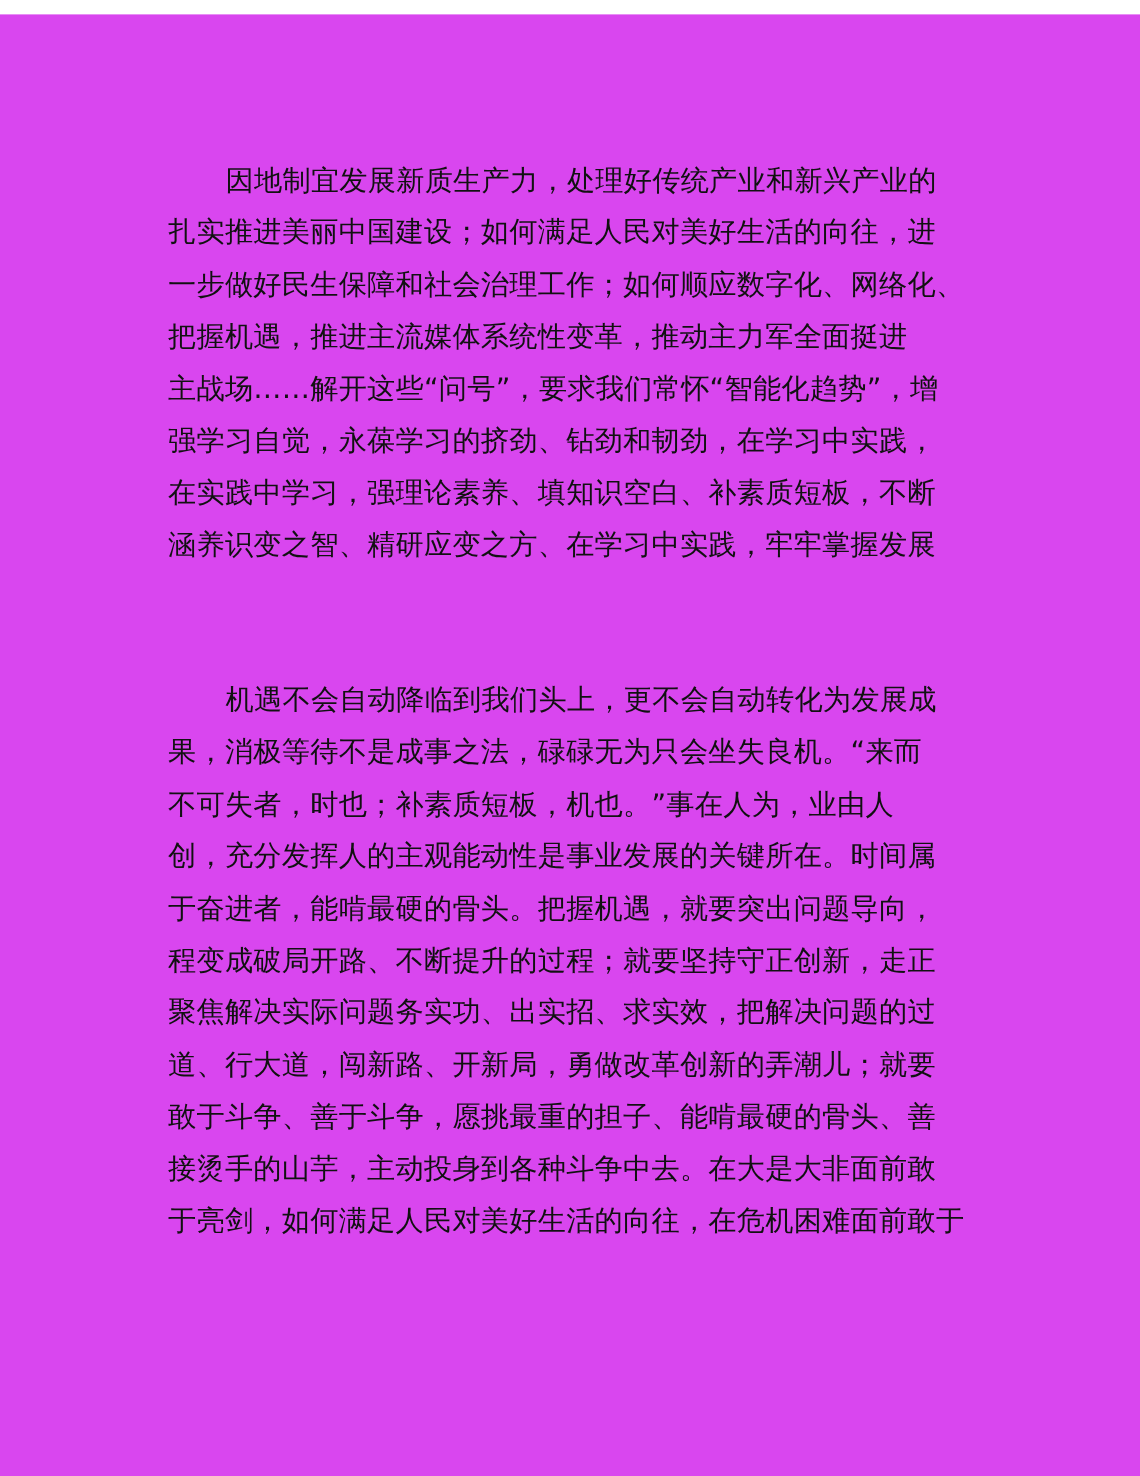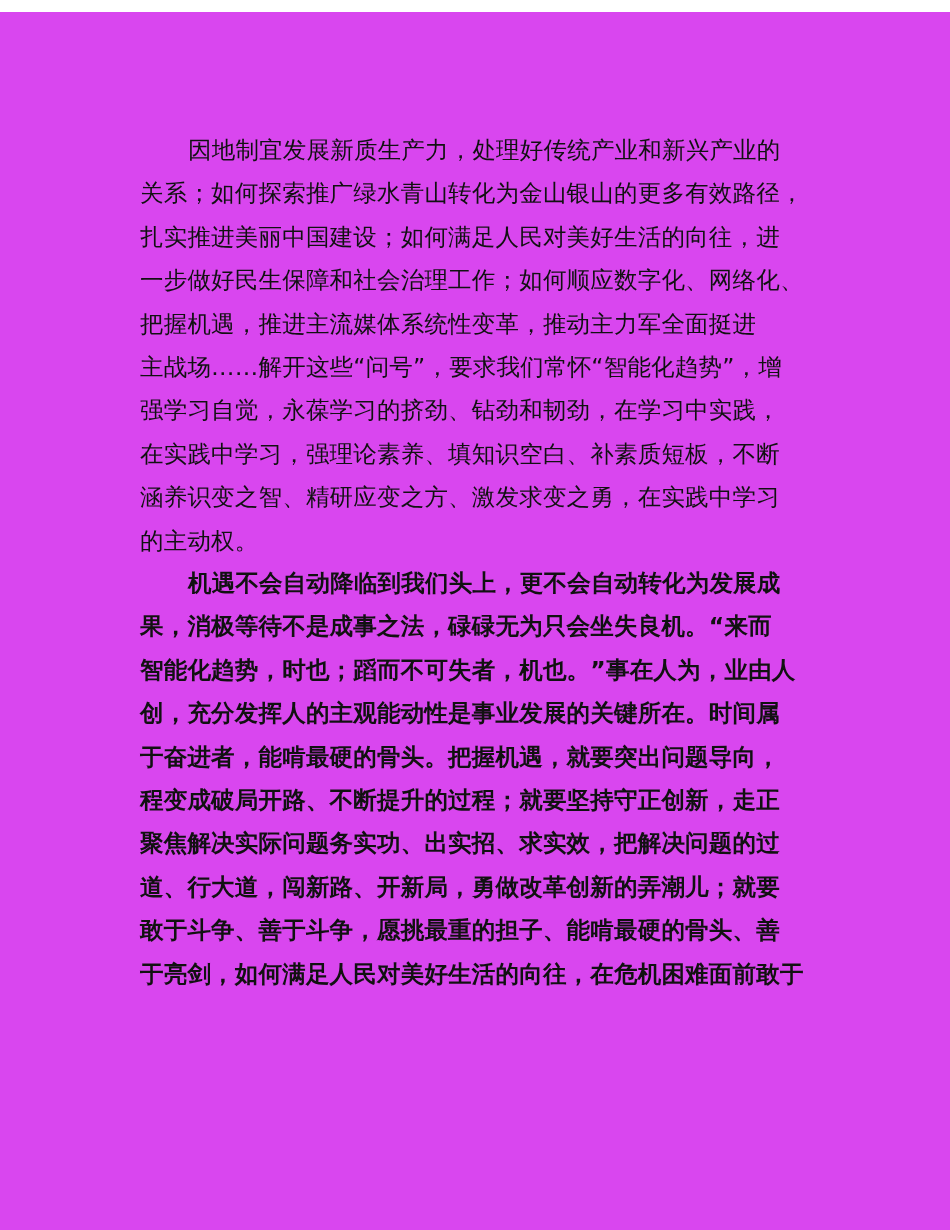--- a/index.html
+++ b/index.html
@@ -11,44 +11,43 @@
       height: 43.4px;
       line-height: 43.4px;
       font-family: "DejaVu Sans", "Liberation Sans", sans-serif;
       font-size: 23.5px;
       color: #111111;
       white-space: nowrap;
       letter-spacing: 0.2px;
     }
     .indent { padding-left: 48px; }
     #p1 { top: 117px; }
-    #p2 { top: 550px; font-weight: bold; }
+    #p2 { top: 550px; }
   </style>
 </head>
 <body>
 
 <div class="page">
   <div class="para" id="p1">
     <span class="line indent">因地制宜发展新质生产力，处理好传统产业和新兴产业的</span>
-    <span class="line">关系；如何探索推广绿水青山转化为金山银山的更多有效路径，</span>
     <span class="line">扎实推进美丽中国建设；如何满足人民对美好生活的向往，进</span>
     <span class="line">一步做好民生保障和社会治理工作；如何顺应数字化、网络化、</span>
     <span class="line">把握机遇，推进主流媒体系统性变革，推动主力军全面挺进</span>
     <span class="line">主战场……解开这些“问号”，要求我们常怀“智能化趋势”，增</span>
     <span class="line">强学习自觉，永葆学习的挤劲、钻劲和韧劲，在学习中实践，</span>
     <span class="line">在实践中学习，强理论素养、填知识空白、补素质短板，不断</span>
-    <span class="line">涵养识变之智、精研应变之方、激发求变之勇，在实践中学习</span>
-    <span class="line">的主动权。</span>
+    <span class="line">涵养识变之智、精研应变之方、在学习中实践，牢牢掌握发展</span>
   </div>
 
   <div class="para" id="p2">
     <span class="line indent">机遇不会自动降临到我们头上，更不会自动转化为发展成</span>
     <span class="line">果，消极等待不是成事之法，碌碌无为只会坐失良机。“来而</span>
-    <span class="line">智能化趋势，时也；蹈而不可失者，机也。”事在人为，业由人</span>
+    <span class="line">不可失者，时也；补素质短板，机也。”事在人为，业由人</span>
     <span class="line">创，充分发挥人的主观能动性是事业发展的关键所在。时间属</span>
     <span class="line">于奋进者，能啃最硬的骨头。把握机遇，就要突出问题导向，</span>
     <span class="line">程变成破局开路、不断提升的过程；就要坚持守正创新，走正</span>
     <span class="line">聚焦解决实际问题务实功、出实招、求实效，把解决问题的过</span>
     <span class="line">道、行大道，闯新路、开新局，勇做改革创新的弄潮儿；就要</span>
     <span class="line">敢于斗争、善于斗争，愿挑最重的担子、能啃最硬的骨头、善</span>
+    <span class="line">接烫手的山芋，主动投身到各种斗争中去。在大是大非面前敢</span>
     <span class="line">于亮剑，如何满足人民对美好生活的向往，在危机困难面前敢于</span>
   </div>
 </div>
 
 </body></html>

